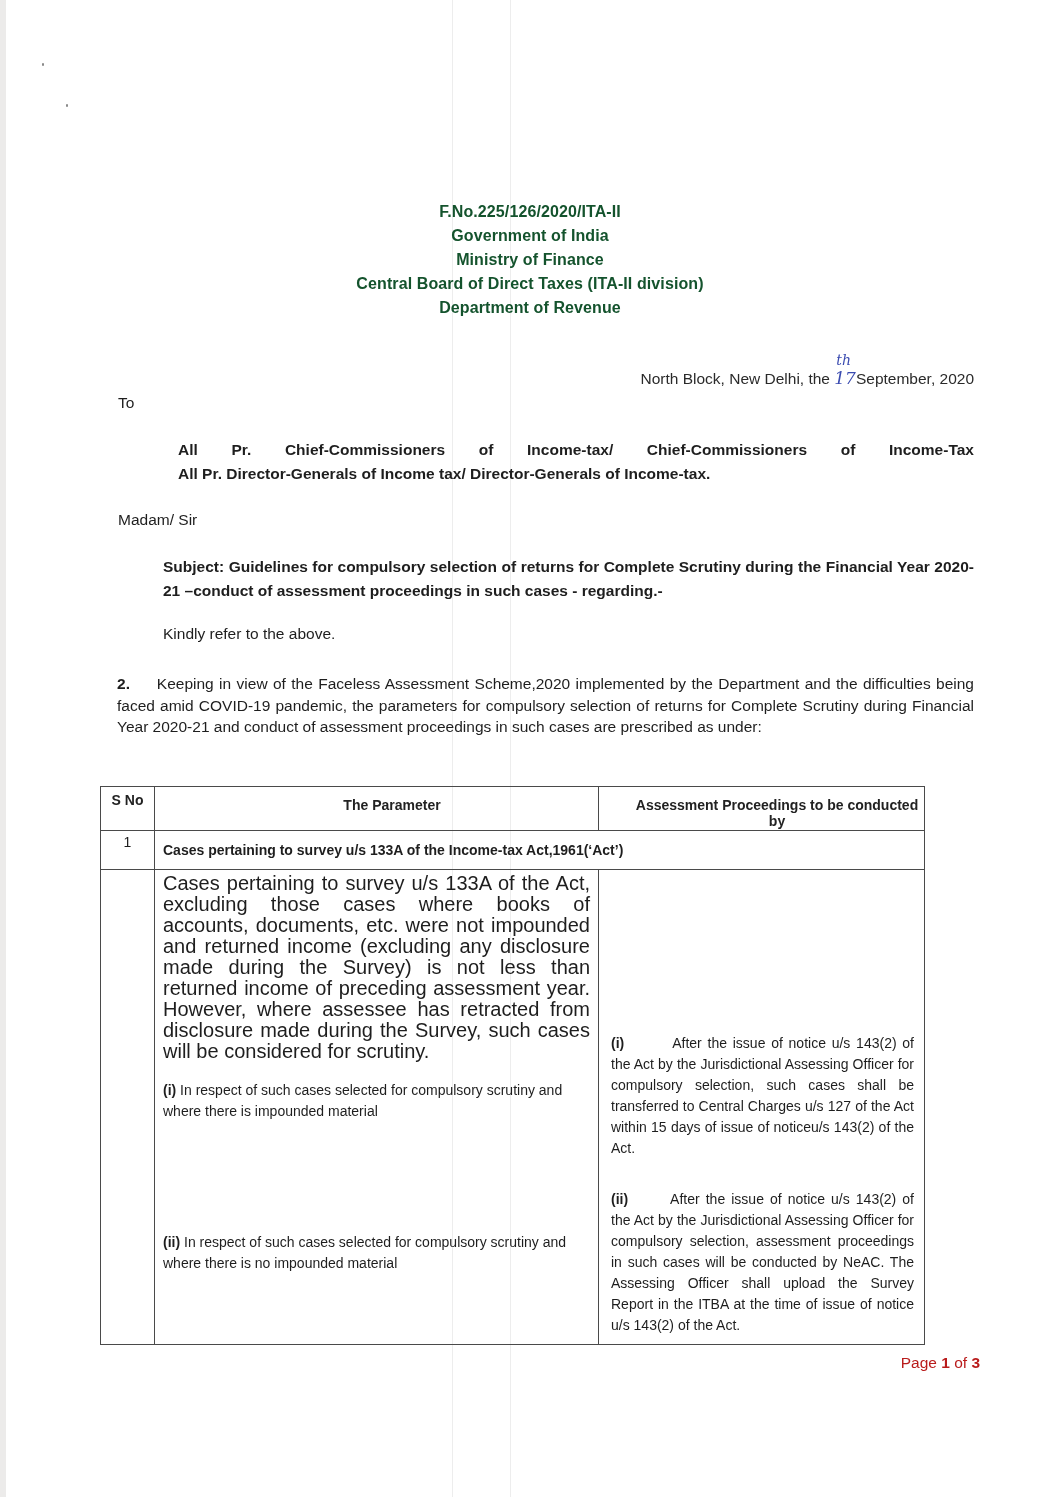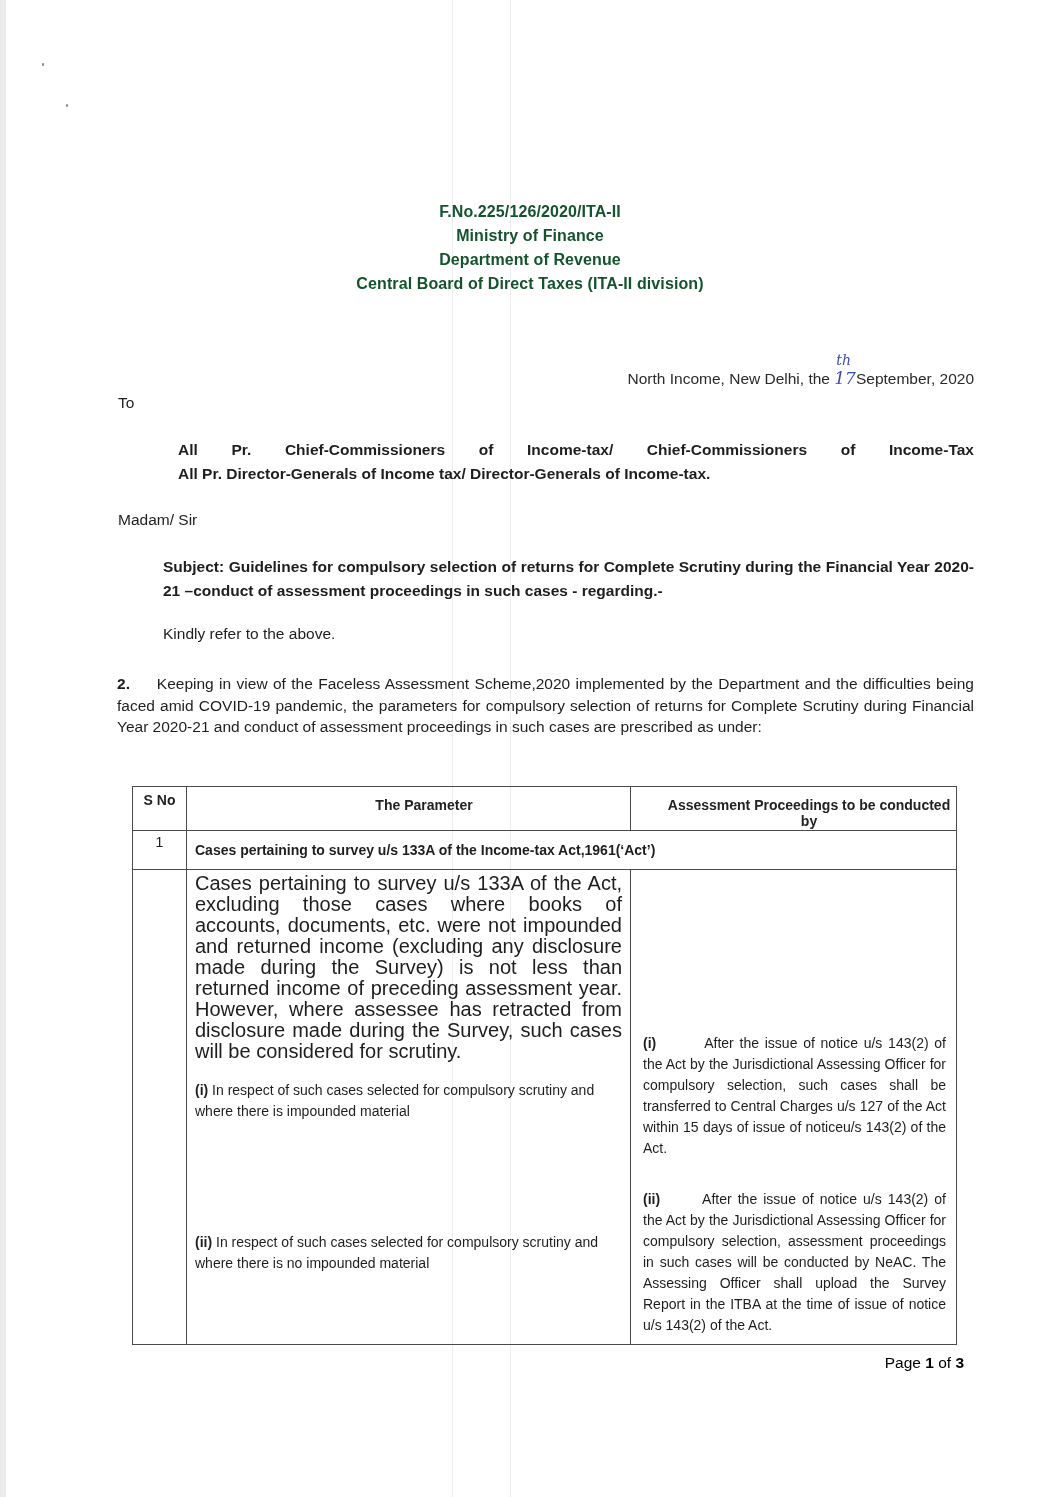--- a/index.html
+++ b/index.html
@@ -22,62 +22,63 @@
     .addressees { position: absolute; left: 178px; width: 796px; top: 438px; font-weight: bold; font-size: 15.5px; line-height: 24px; }
     .addr-line1 { display: flex; justify-content: space-between; text-align: center; }
     .salutation { position: absolute; left: 118px; top: 511px; font-size: 15.5px; }
 
     .subject { position: absolute; left: 163px; width: 811px; top: 555px; font-weight: bold; font-size: 15.5px; line-height: 24px; text-align: justify; }
     .kindly { position: absolute; left: 163px; top: 625px; font-size: 15.5px; }
 
     .para2 { position: absolute; left: 117px; width: 857px; top: 673px; font-size: 15.5px; line-height: 21.5px; text-align: justify; }
     .para2 b { font-weight: bold; }
 
-    table.params { position: absolute; left: 132px; top: 786px; width: 825px; border-collapse: collapse; font-size: 14px; }
+    table.params { position: absolute; left: 100px; top: 786px; width: 825px; border-collapse: collapse; font-size: 14px; }
     table.params td, table.params th { border: 1.3px solid #4a4a4a; vertical-align: top; }
     .col-sno { width: 54px; }
     .col-param { width: 444px; }
     th { font-weight: bold; font-size: 14px; color: #222; padding-left: 32px; }
     th.h-sno { text-align: center; padding: 5px 0 0 0; height: 38px; vertical-align: top; }
     th.h-param { text-align: center; vertical-align: middle; padding-top: 10px; }
     th.h-proc { text-align: center; vertical-align: middle; padding-top: 10px; }
     td.sno-cell { text-align: center; padding: 3px 0; }
     td.section-title { font-weight: bold; padding: 11px 8px; }
     td.param-cell { padding: 3px 8px 8px 8px; line-height: 21px; }
     td.proc-cell { padding: 3px 10px 8px 12px; line-height: 21px; }
     .just { text-align: justify; }
     .intro { font-size: 20px; }
     .sub-block { margin-top: 18px; }
     .sub-block2 { margin-top: 24px; }
     .roman { font-weight: bold; }
     .proc-spacer1 { height: 160px; }
     .proc-spacer2 { height: 30px; }
     .tab-gap { display: inline-block; width: 48px; }
 
-    .page-num { position: absolute; right: 96px; top: 1354px; font-size: 15.5px; color: #000000; }
+    .page-num { position: absolute; right: 80px; top: 1354px; font-size: 15.5px; color: #b91c1c; }
     .page-num b { font-weight: bold; }
   </style>
 </head>
 <body>
 
 <div class="scan-edge"></div>
 <div class="fold-line" style="left:452px"></div>
 <div class="fold-line" style="left:510px"></div>
 <div class="speck" style="left:42px; top:63px"></div>
 <div class="speck" style="left:66px; top:104px"></div>
 
 <div class="header">
   <div>F.No.225/126/2020/ITA-II</div>
+  <div>Government of India</div>
   <div>Ministry of Finance</div>
+  <div>Central Board of Direct Taxes (ITA-II division)</div>
   <div>Department of Revenue</div>
-  <div>Central Board of Direct Taxes (ITA-II division)</div>
 </div>
 
 <div class="dateline">
-  <span>North Income, New Delhi, the </span><span class="hand"><span>17</span><span class="hand-sup">th</span></span><span>September, 2020</span>
+  <span>North Block, New Delhi, the </span><span class="hand"><span>17</span><span class="hand-sup">th</span></span><span>September, 2020</span>
 </div>
 
 <div class="to">To</div>
 
 <div class="addressees">
   <div class="addr-line1">
     <span>All</span>
     <span>Pr.</span>
     <span>Chief-Commissioners</span>
     <span>of</span>

